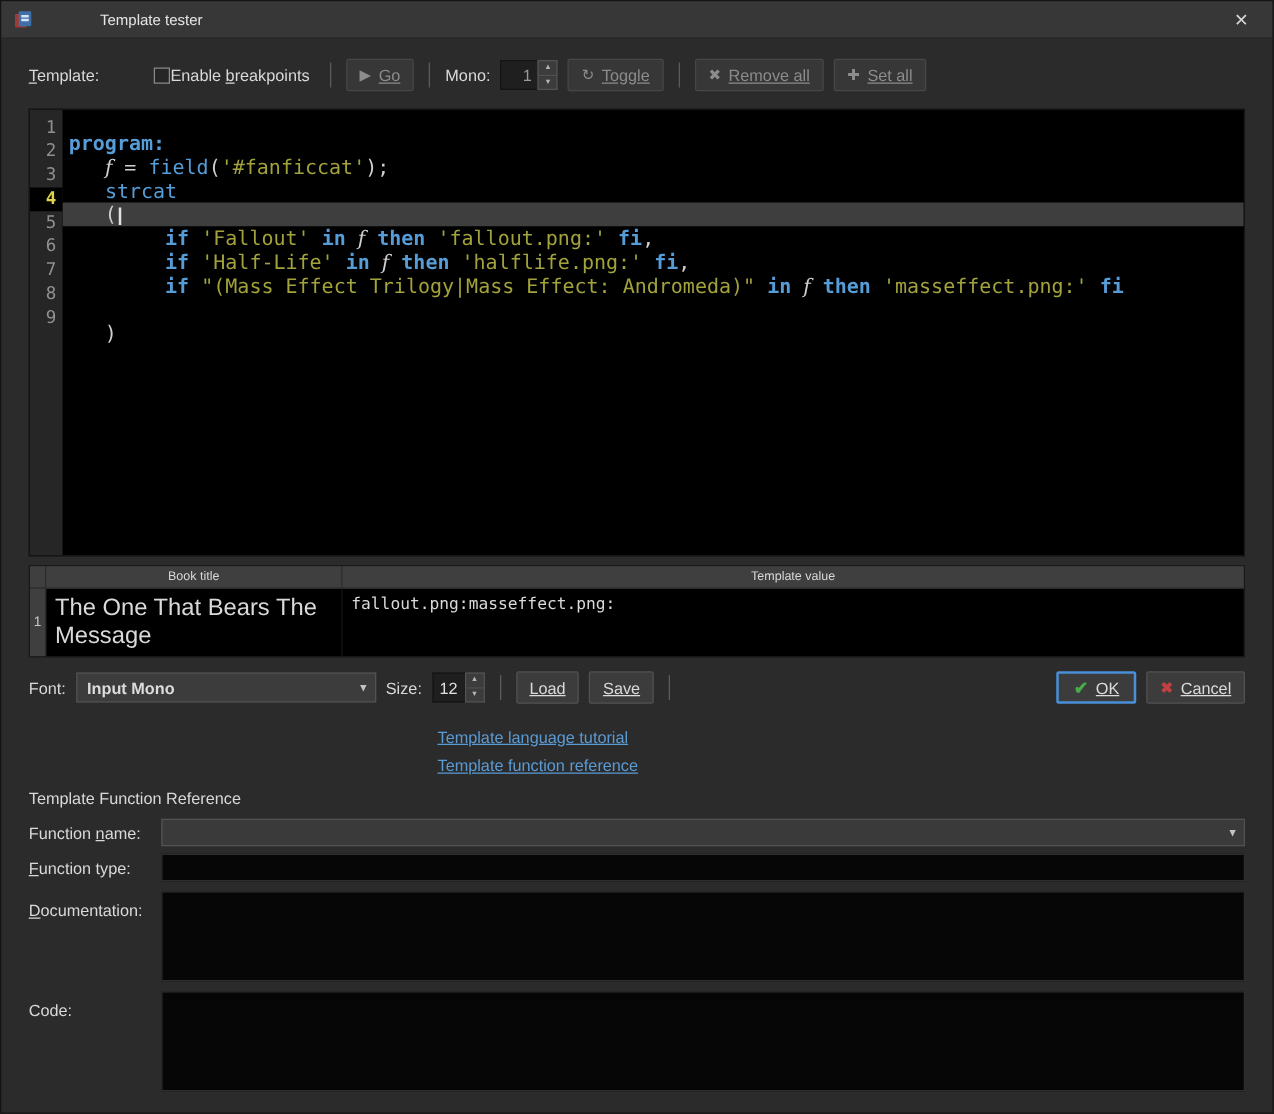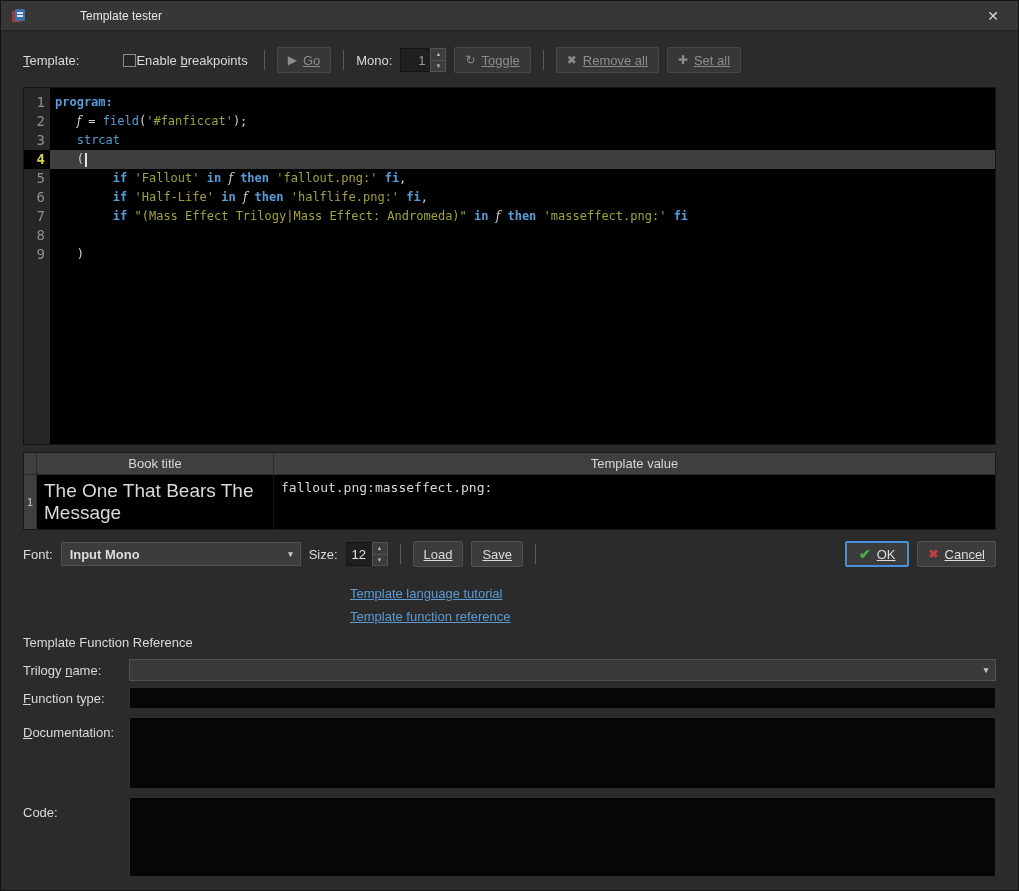--- a/index.html
+++ b/index.html
@@ -50,36 +50,36 @@
   .toolbar { display: flex; align-items: center; margin-top: 16px; height: 26px; gap: 8px; }
   .tpl-label { margin-right: 36px; }
   .chk { display: inline-flex; align-items: center; gap: 0; margin-right: 4px; }
   .chk-box { width: 13px; height: 13px; background: #262626; border: 1px solid #8a8a8a; }
   
   .editor { display: flex; margin-top: 14px; height: 358px; border: 1px solid #151515; background: #000; }
   .gutter { width: 26px; background: #262626; padding-top: 5px; flex: 0 0 26px; }
   .gnum { height: 19px; line-height: 19px; font-family: "DejaVu Sans Mono", monospace;
     font-size: 14px; color: #909090; text-align: right; padding-right: 5px; }
   .gnum.gcur { background: #000; color: #ddd24a; font-weight: bold; }
-  .codearea { flex: 1; padding-top: 5px; font-family: "DejaVu Sans Mono", monospace;
-    font-size: 12px; color: #d0d0d0; overflow: hidden; }
+  .codearea { flex: 1; padding-top: 17px; font-family: "DejaVu Sans Mono", monospace;
+    font-size: 16px; color: #d0d0d0; overflow: hidden; }
   .crow { height: 19px; line-height: 19px; white-space: pre; padding-left: 5px; }
   .crow.ccur { background: #3e3e3e; }
   .tk-k { color: #569cd6; font-weight: bold; }
   .tk-f { color: #569cd6; }
   .tk-s { color: #a2a23c; }
   .tk-i { font-family: "DejaVu Serif", serif; font-style: italic; color: #d0d0d0; }
   .tk-p { color: #d0d0d0; }
   .caret { display: inline-block; width: 2px; height: 14px; background: #e2e2e2;
     vertical-align: middle; margin-left: 1px; }
   
   .tv-label { margin-top: 12px; }
   .table { margin-top: 7px; border: 1px solid #191919; }
   .thead, .trow { display: grid; grid-template-columns: 13px 237px 1fr; }
-  .th { background: #3f3f3f; text-align: center; padding: 3px 4px; font-size: 13px;
+  .th { background: #3f3f3f; text-align: center; padding: 3px 4px; font-size: 10px;
     border-right: 1px solid #2b2b2b; border-bottom: 1px solid #2b2b2b; color: #d8d8d8; }
   .th:last-child { border-right: none; }
   .trow { background: #000; }
   .td-num { background: #3f3f3f; color: #c8c8c8; font-size: 11px; display: flex;
     align-items: center; justify-content: center; border-right: 1px solid #2b2b2b; }
   .td { padding: 5px 7px; font-size: 19px; border-right: 1px solid #141414; }
   .td:last-child { border-right: none; }
   .td-val { font-family: "DejaVu Sans Mono", monospace; font-size: 13px; }
   
   .font-row { display: flex; align-items: center; margin-top: 11px; gap: 8px; height: 26px; }
@@ -239,21 +239,21 @@
     </div>
 
     <div class="links">
       <a class="link">Template language tutorial</a>
       <a class="link">Template function reference</a>
     </div>
 
     <div class="tfr-title">Template Function Reference</div>
 
     <div class="frow name-row">
-      <span class="flabel"><span>Trilogy </span><span class="accel">name:</span></span>
+      <span class="flabel"><span>Function </span><span class="accel">name:</span></span>
       <span class="combo wide">
         <span class="combo-val"></span>
         <span class="combo-arr">▾</span>
       </span>
     </div>
 
     <div class="frow">
       <span class="flabel accel">Function type:</span>
       <span class="field"><span></span></span>
     </div>

